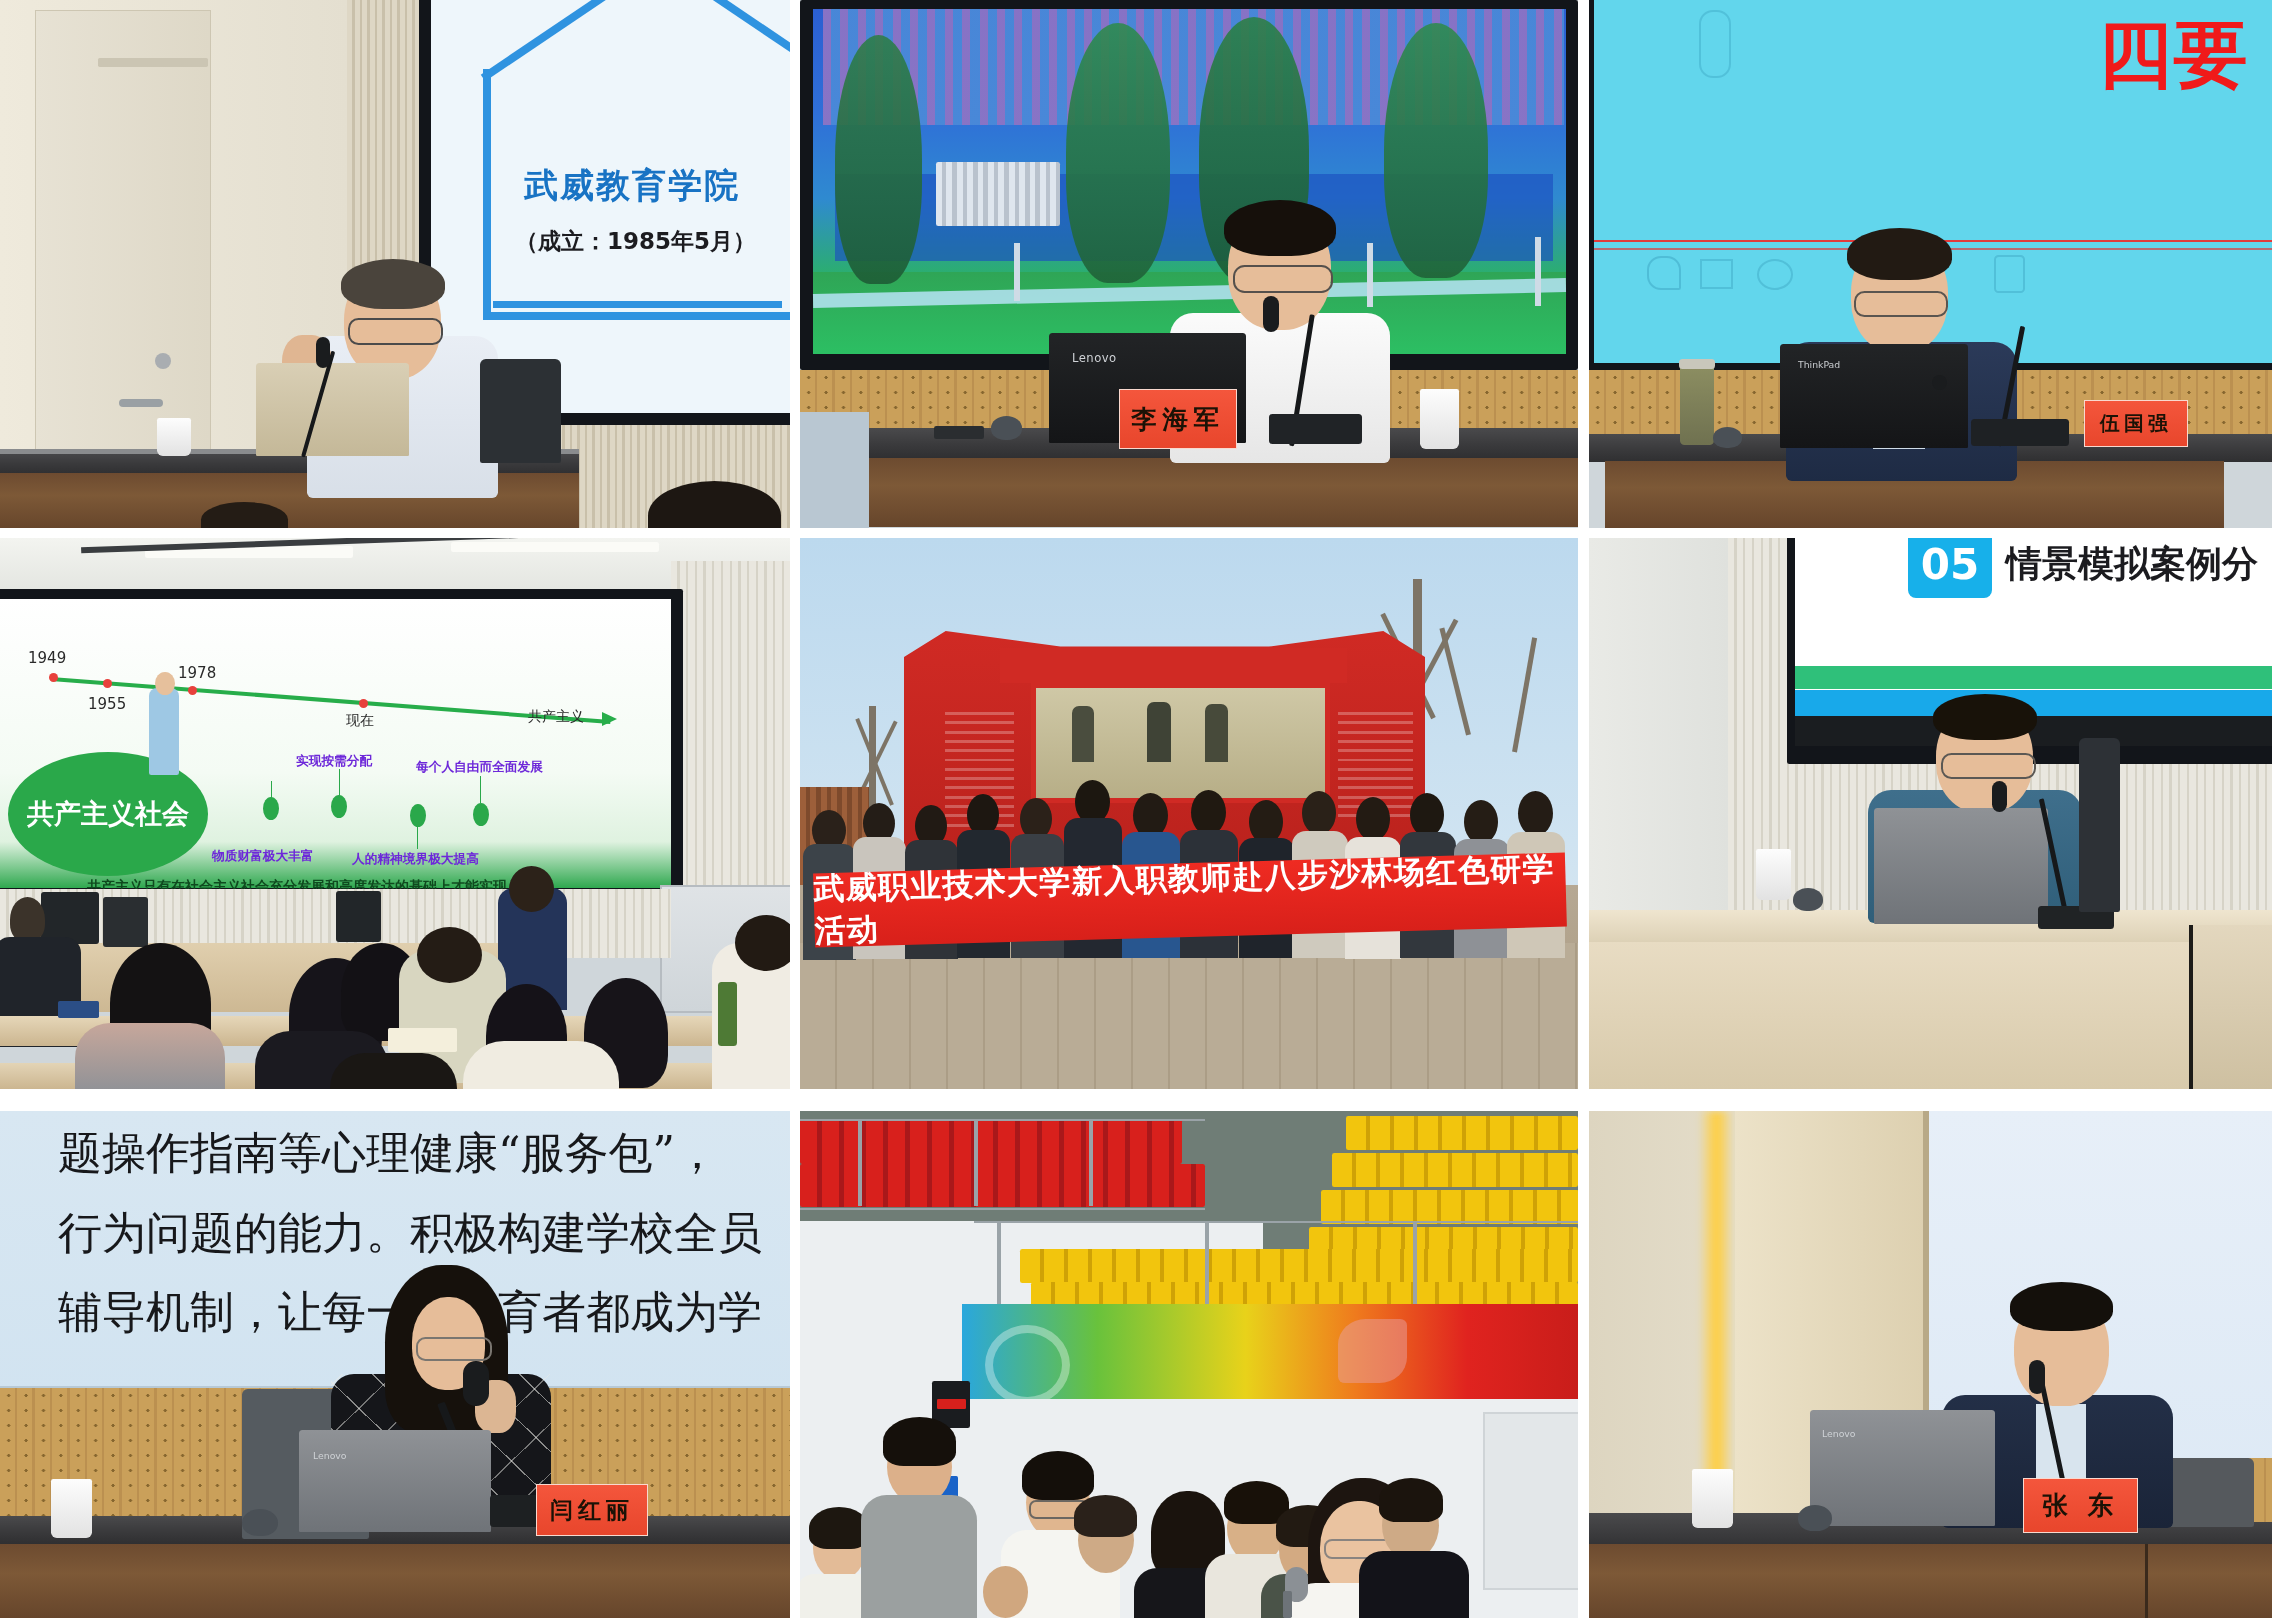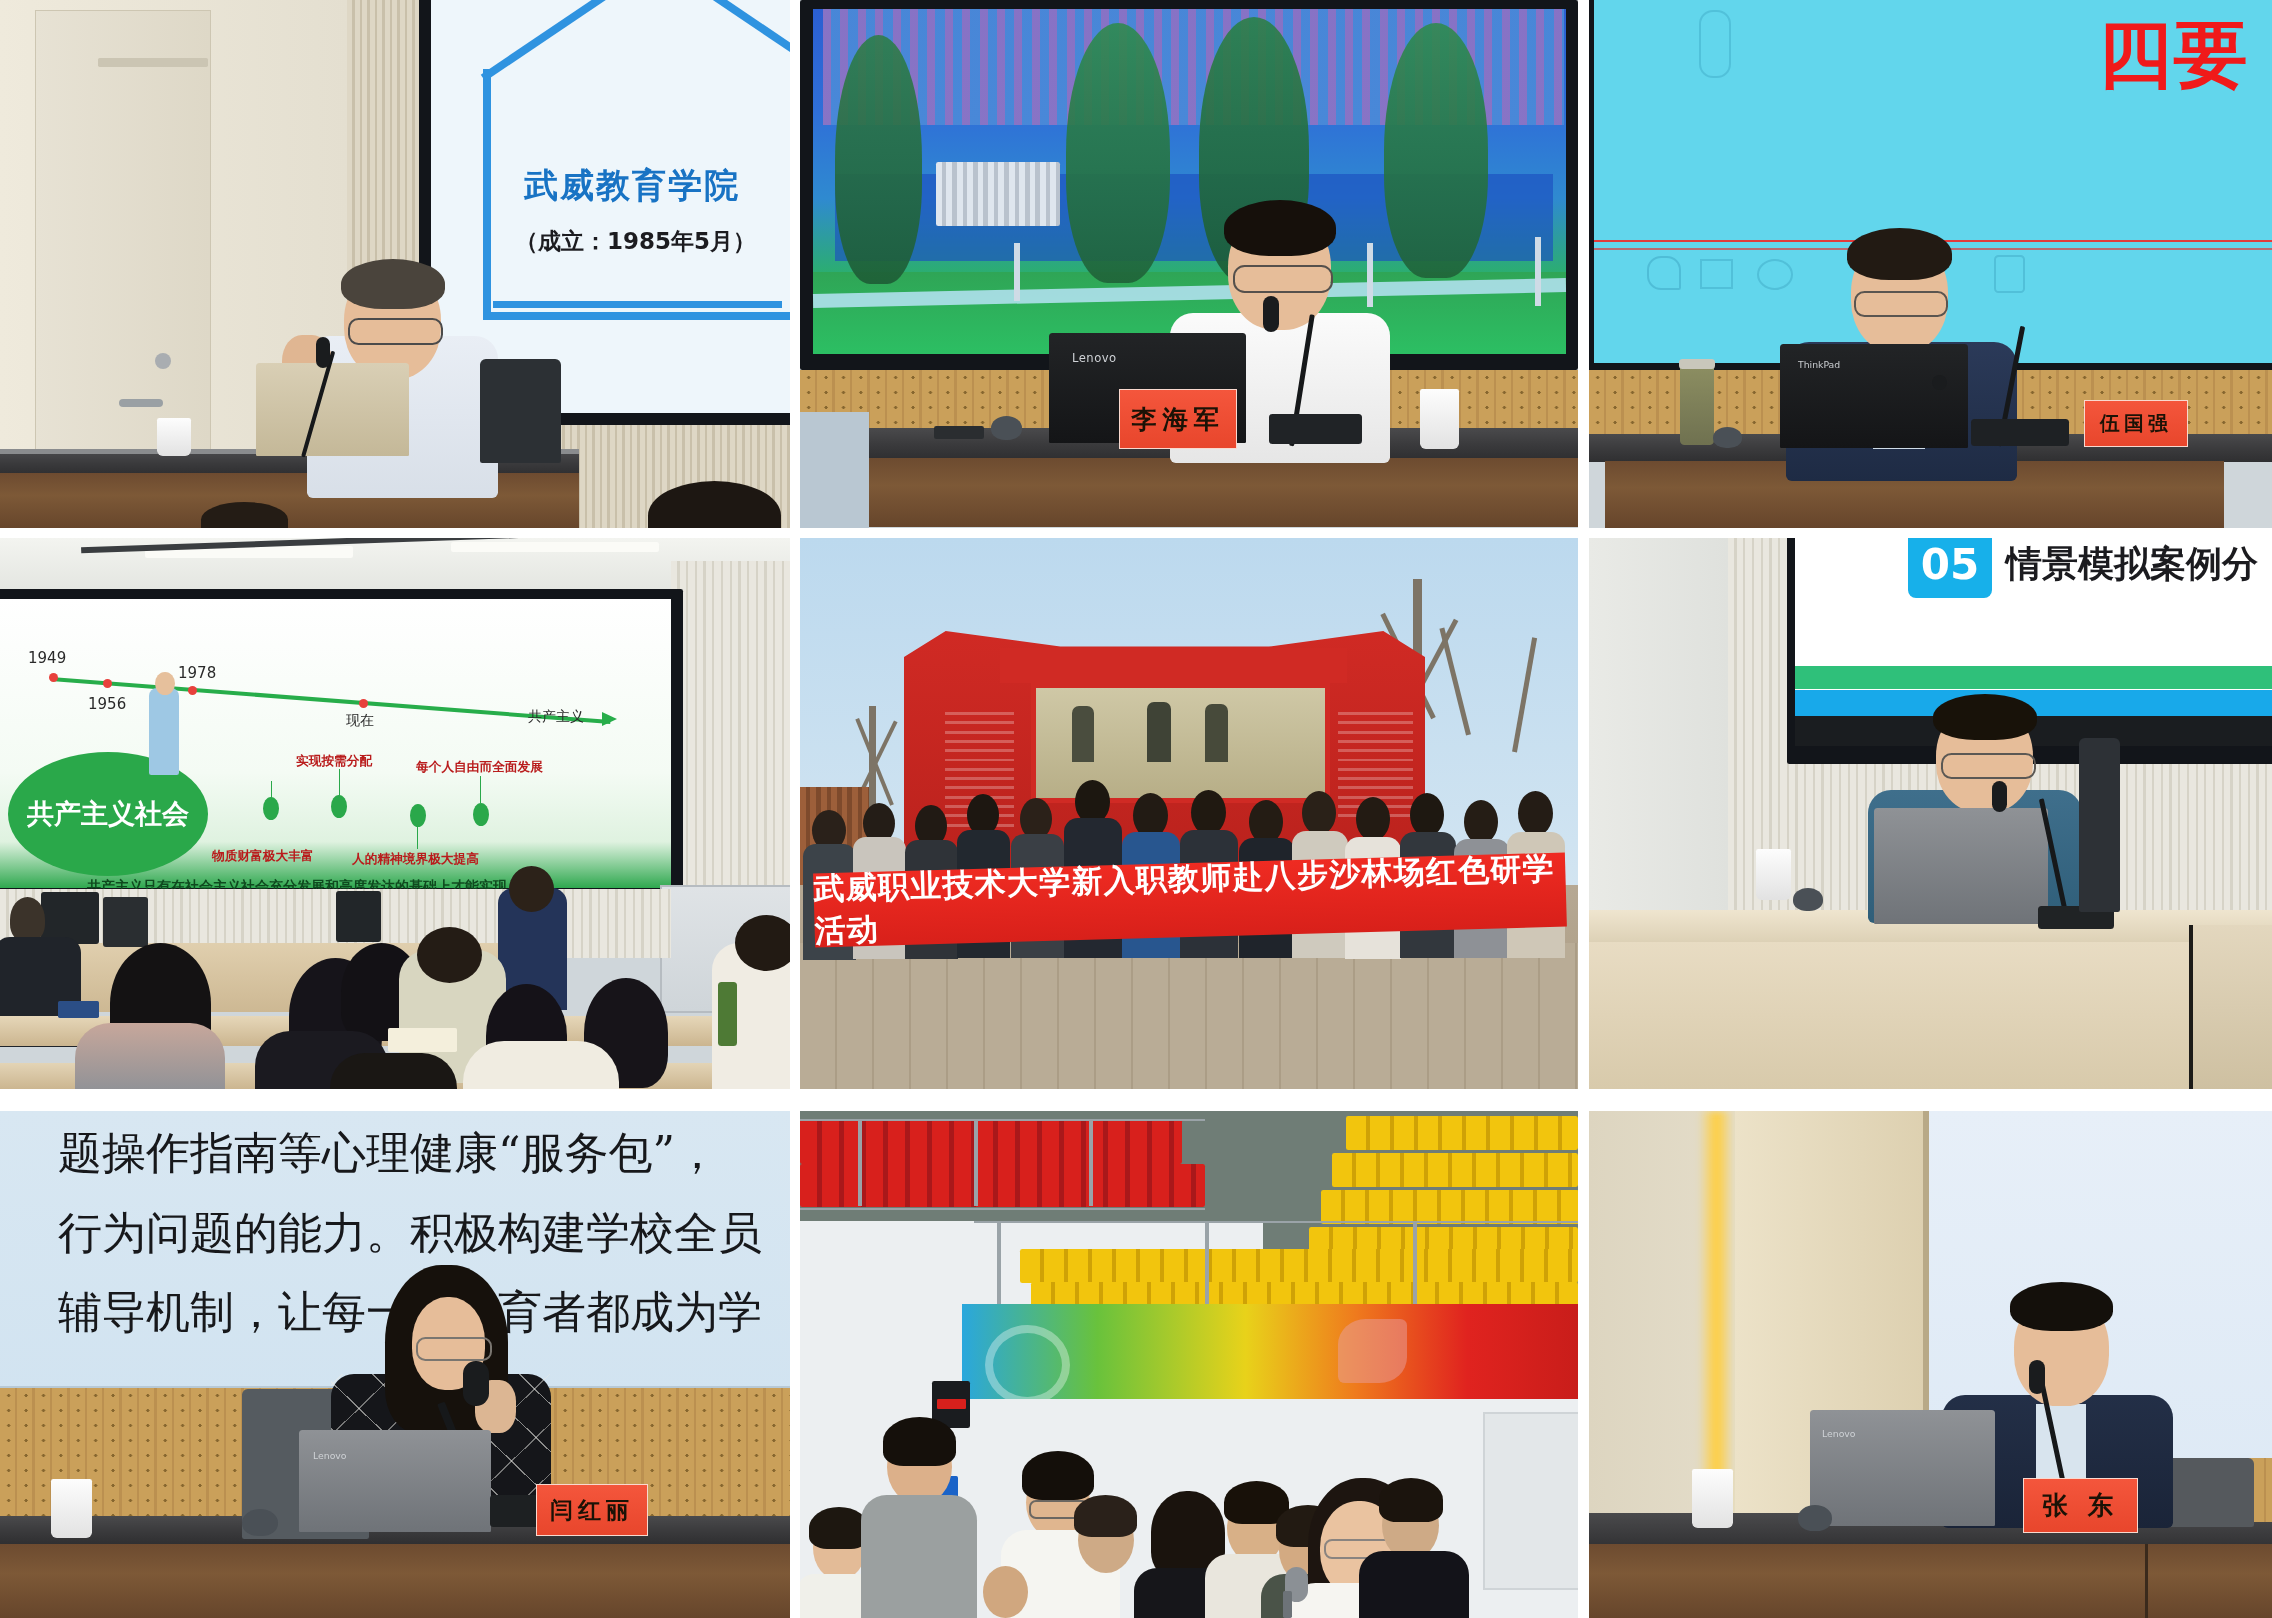--- a/index.html
+++ b/index.html
@@ -73,21 +73,21 @@
   .c3-rule{position:absolute;background:#e23b3b;height:2.3px;}
 
   
   .c4-slide{position:absolute;background:linear-gradient(180deg,#ffffff 0%,#f4fbf4 60%,#dff2e0 84%,#2fa84f 100%);}
   .c4-line{position:absolute;height:4px;background:#27ad4a;transform-origin:left center;}
   .c4-dot{position:absolute;width:9.3px;height:9.3px;border-radius:50%;background:#e8413c;}
   .c4-year{position:absolute;color:#2a2a2a;white-space:nowrap;}
   .c4-ellipse{position:absolute;border-radius:50%;background:#2aa84a;display:flex;align-items:center;justify-content:center;
     color:#fff;font-weight:800;}
   .c4-blob{position:absolute;border-radius:50%;background:#2aa84a;}
-  .c4-cap{position:absolute;color:#b91c1c;white-space:nowrap;font-weight:600;}
+  .c4-cap{position:absolute;color:#6d28d9;white-space:nowrap;font-weight:600;}
   .c4-foot{position:absolute;color:#0f4a1f;font-weight:800;white-space:nowrap;}
 
   
   .c5-sky{position:absolute;background:linear-gradient(180deg,#bcd9ee 0%,#cfe3f1 55%,#e2ebf0 100%);}
   .c5-monu{position:absolute;background:linear-gradient(180deg,#d02a24,#b8211c);}
   .c5-pic{position:absolute;background:linear-gradient(180deg,#cfc8a6,#b7ae87);border:5.8px solid #d02a24;}
   .c5-ground{position:absolute;background:linear-gradient(180deg,#b6a893,#a8997f);}
   .c5-banner{position:absolute;background:linear-gradient(180deg,#ef2b22,#d8201a);
     display:flex;align-items:center;justify-content:center;color:#fff;font-weight:800;
     font-family:"DejaVu Serif","Liberation Serif",serif;letter-spacing:.04em;}
@@ -264,21 +264,21 @@
       <div class="c4-slide" style="left:0;top:61px;width:671px;height:289px;"></div>
 
       <div class="c4-line" style="left:51px;top:139px;width:561px;transform:rotate(4.4deg);"></div>
       <div class="c4-dot" style="left:49px;top:135px;"></div>
       <div class="c4-dot" style="left:103px;top:141px;"></div>
       <div class="c4-dot" style="left:188px;top:148px;"></div>
       <div class="c4-dot" style="left:359px;top:161px;"></div>
       <div class="abs" style="left:602px;top:174px;width:0;height:0;border-left:15px solid #27ad4a;border-top:7.5px solid transparent;border-bottom:7.5px solid transparent;"></div>
 
       <div class="c4-year" style="left:28px;top:111px;font-size:15px;">1949</div>
-      <div class="c4-year" style="left:88px;top:157px;font-size:15px;">1956</div>
+      <div class="c4-year" style="left:88px;top:157px;font-size:15px;">1955</div>
       <div class="c4-year" style="left:178px;top:126px;font-size:15px;text-align:center;">1978</div>
       <div class="c4-year" style="left:346px;top:174px;font-size:14px;">现在</div>
       <div class="c4-year" style="left:528px;top:170px;font-size:14px;">共产主义</div>
 
       <div class="c4-ellipse" style="left:8px;top:214px;width:200px;height:124px;font-size:27px;">共产主义社会</div>
       <div class="c4-blob" style="left:263px;top:259px;width:16px;height:23px;"></div>
       <div class="c4-blob" style="left:331px;top:257px;width:16px;height:23px;"></div>
       <div class="c4-blob" style="left:410px;top:266px;width:16px;height:23px;"></div>
       <div class="c4-blob" style="left:473px;top:265px;width:16px;height:23px;"></div>
       <div class="abs" style="left:271px;top:243px;width:1.2px;height:18.5px;background:#2aa84a;"></div>

